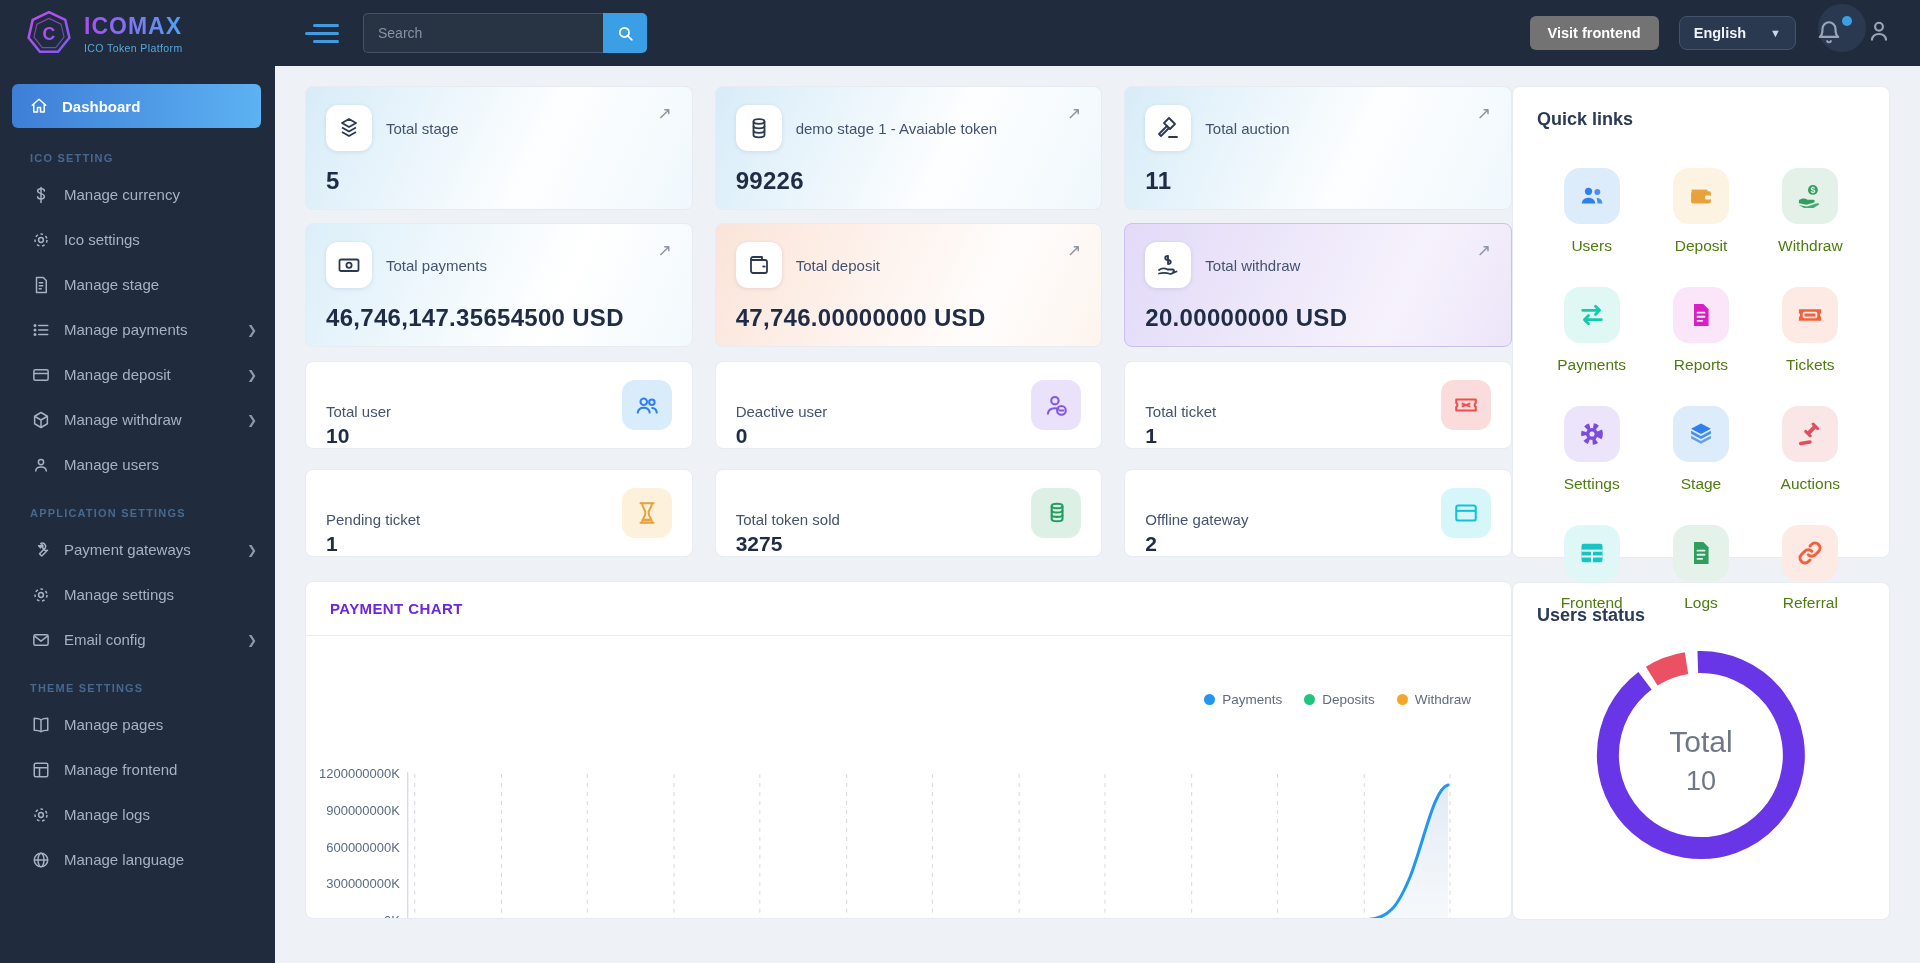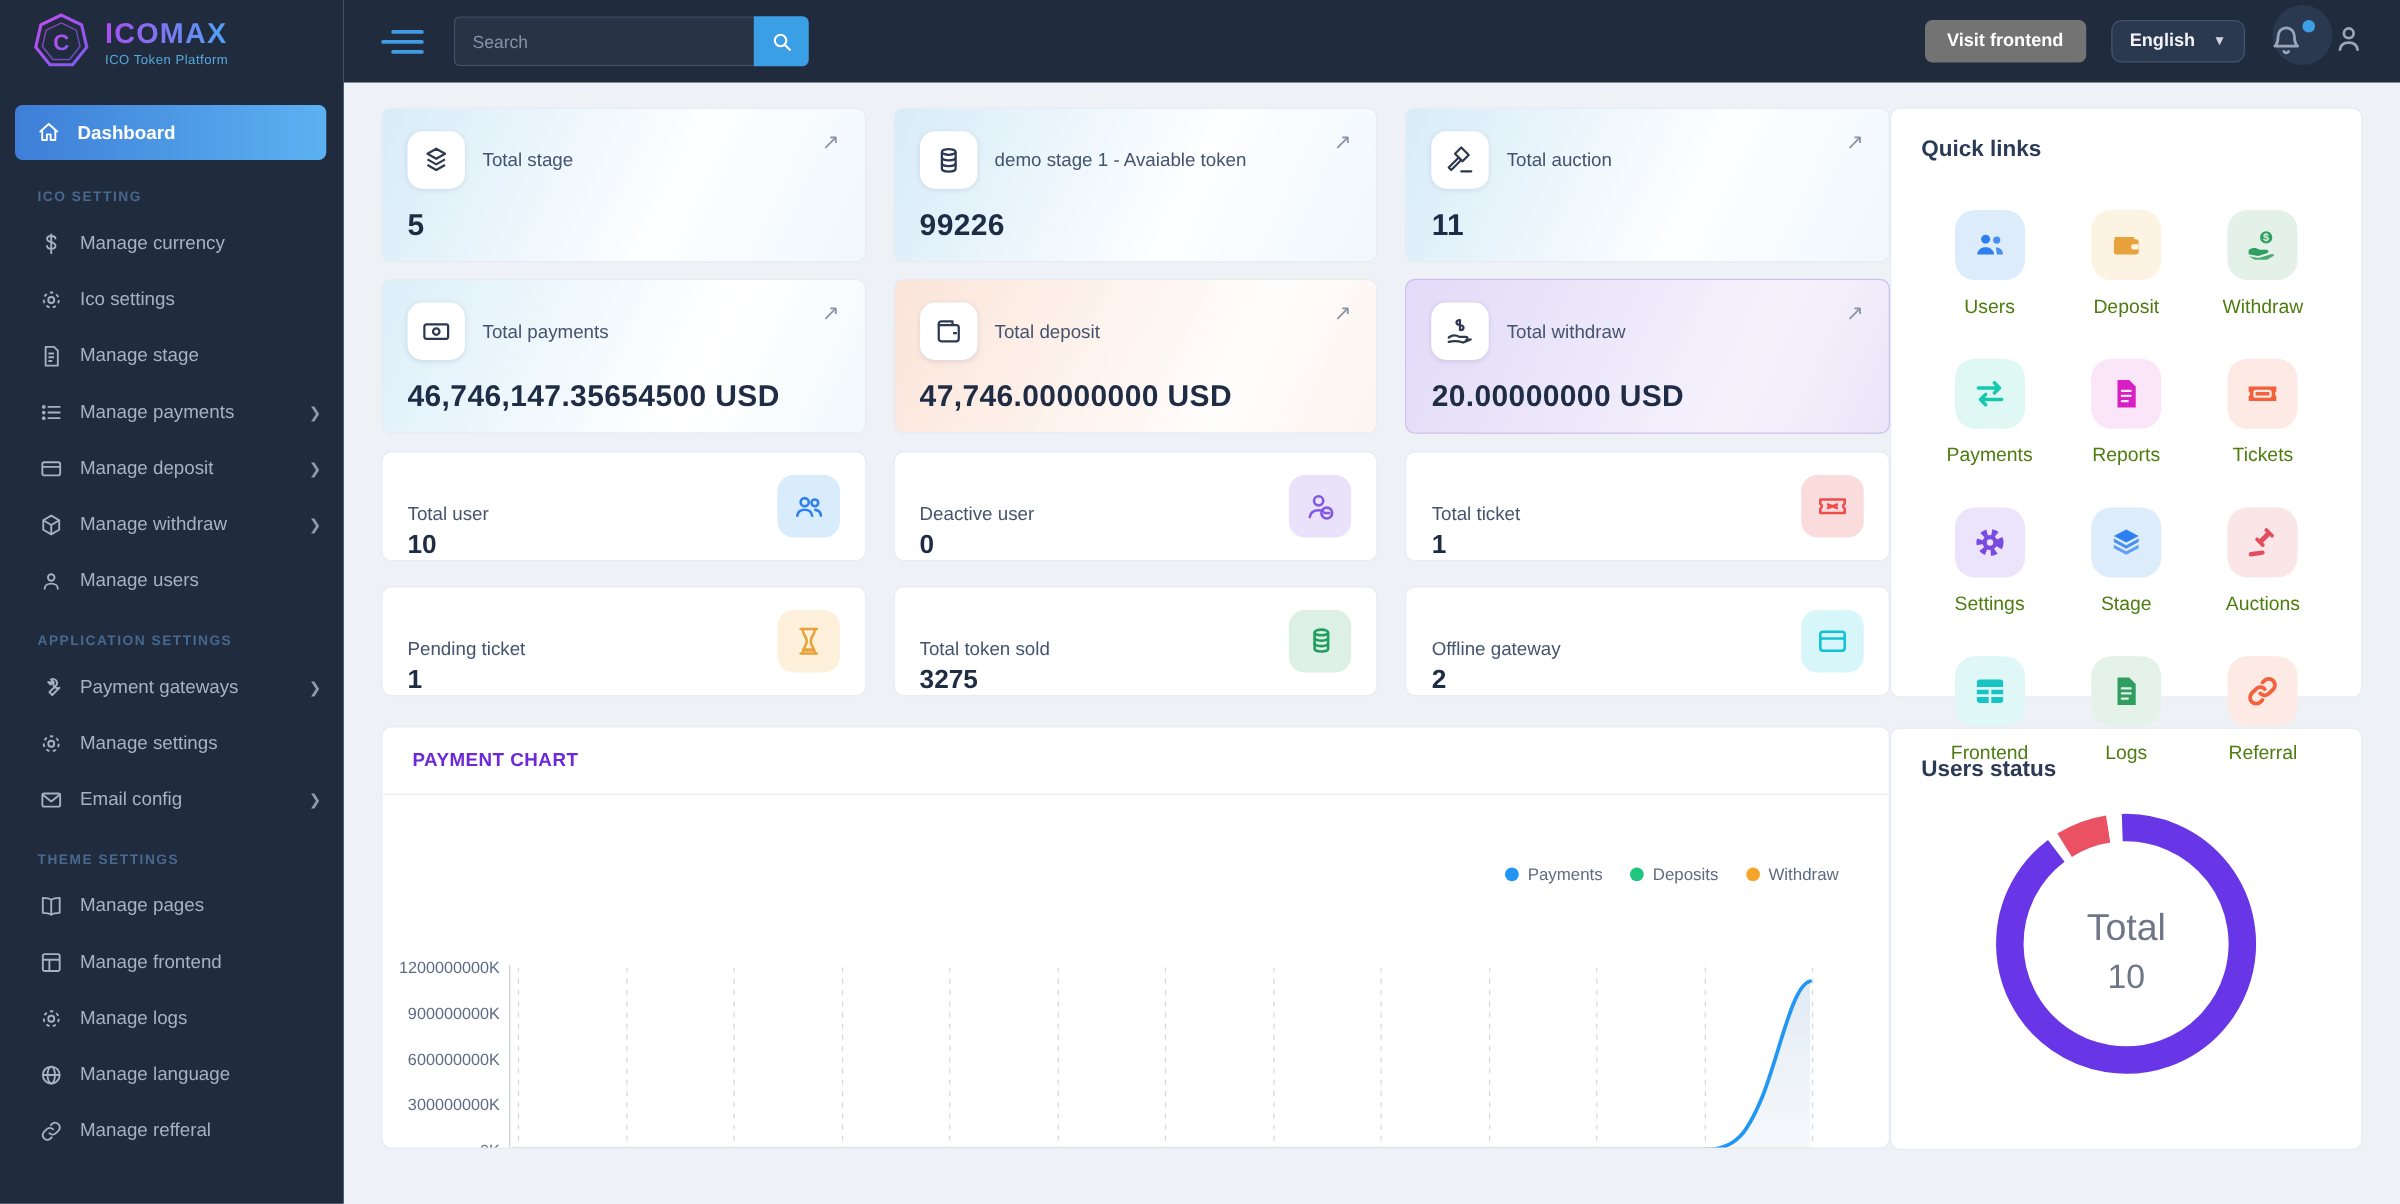--- a/index.html
+++ b/index.html
@@ -25,21 +25,21 @@
   .hamburger { width:34px; cursor:pointer; margin-right:24px; }
   .hamburger div { height:3px; border-radius:2px; background:#3f9ce2; margin:5px 0; }
   .hamburger .b1,.hamburger .b3 { width:26px; margin-left:8px; }
   .hamburger .b2 { width:34px; }
   .searchbox { display:flex; height:40px; }
   .searchbox input { width:240px; background:rgba(255,255,255,0.04); border:1px solid #45526a; border-right:none; border-radius:5px 0 0 5px; padding:0 14px; color:#dfe5ee; font-size:14px; outline:none; }
   .searchbox input::placeholder { color:#8593a8; }
   .search-btn { width:44px; border:none; background:#3b9fe5; border-radius:0 5px 5px 0; display:flex; align-items:center; justify-content:center; cursor:pointer; }
   .top-right { margin-left:auto; display:flex; align-items:center; gap:20px; }
   .visit-btn { background:#737373; color:#fff; border:none; border-radius:6px; padding:9px 18px; font-size:14.5px; font-weight:bold; cursor:pointer; }
-  .lang-select { display:flex; align-items:center; gap:14px; background:#2a3850; border:1px solid #45536b; border-radius:8px; padding:8px 14px; color:#f0f3f8; font-size:14.5px; font-weight:bold; cursor:pointer; }
+  .lang-select { display:flex; align-items:center; gap:24px; background:#2a3850; border:1px solid #45536b; border-radius:8px; padding:8px 14px; color:#f0f3f8; font-size:14.5px; font-weight:bold; cursor:pointer; }
   .lang-select .chev { color:#cfd6e2; font-size:11px; }
   .notif { position:relative; width:30px; height:30px; cursor:pointer; }
   .notif .bg-circle { position:absolute; top:-14px; right:-20px; width:48px; height:48px; border-radius:50%; background:#2b3950; }
   .notif svg { position:relative; z-index:1; }
   .notif .dot { position:absolute; z-index:2; top:-2px; right:-6px; width:10px; height:10px; border-radius:50%; background:#3b9fe5; }
   .profile { cursor:pointer; }
 
   
   .content { position:absolute; left:275px; top:66px; right:0; bottom:0; padding:20px 30px 0 30px; }
   .heading-row { display:flex; justify-content:space-between; align-items:center; margin-bottom:20px; }
@@ -233,27 +233,20 @@
       <span class="lbl">Manage logs</span>
     </div>
     <div class="nav-item">
       <svg class="ic" width="18" height="18" viewBox="0 0 24 24" fill="none" stroke="currentColor" stroke-width="2">
           <circle cx="12" cy="12" r="9"></circle>
           <ellipse cx="12" cy="12" rx="4" ry="9"></ellipse>
           <line x1="3" y1="12" x2="21" y2="12"></line>
         </svg>
       <span class="lbl">Manage language</span>
     </div>
-    <div class="nav-item">
-      <svg class="ic" width="18" height="18" viewBox="0 0 24 24" fill="none" stroke="currentColor" stroke-width="2" stroke-linecap="round">
-          <path d="M10 14a5 5 0 0 0 7 0l3-3a5 5 0 0 0-7-7l-1.5 1.5"></path>
-          <path d="M14 10a5 5 0 0 0-7 0l-3 3a5 5 0 0 0 7 7l1.5-1.5"></path>
-        </svg>
-      <span class="lbl">Manage refferal</span>
-    </div>
   </nav>
 </aside>
 
 <header class="topbar">
   <div class="hamburger">
     <div class="b1"></div>
       <div class="b2"></div>
       <div class="b3"></div>
   </div>
   <div class="searchbox">

